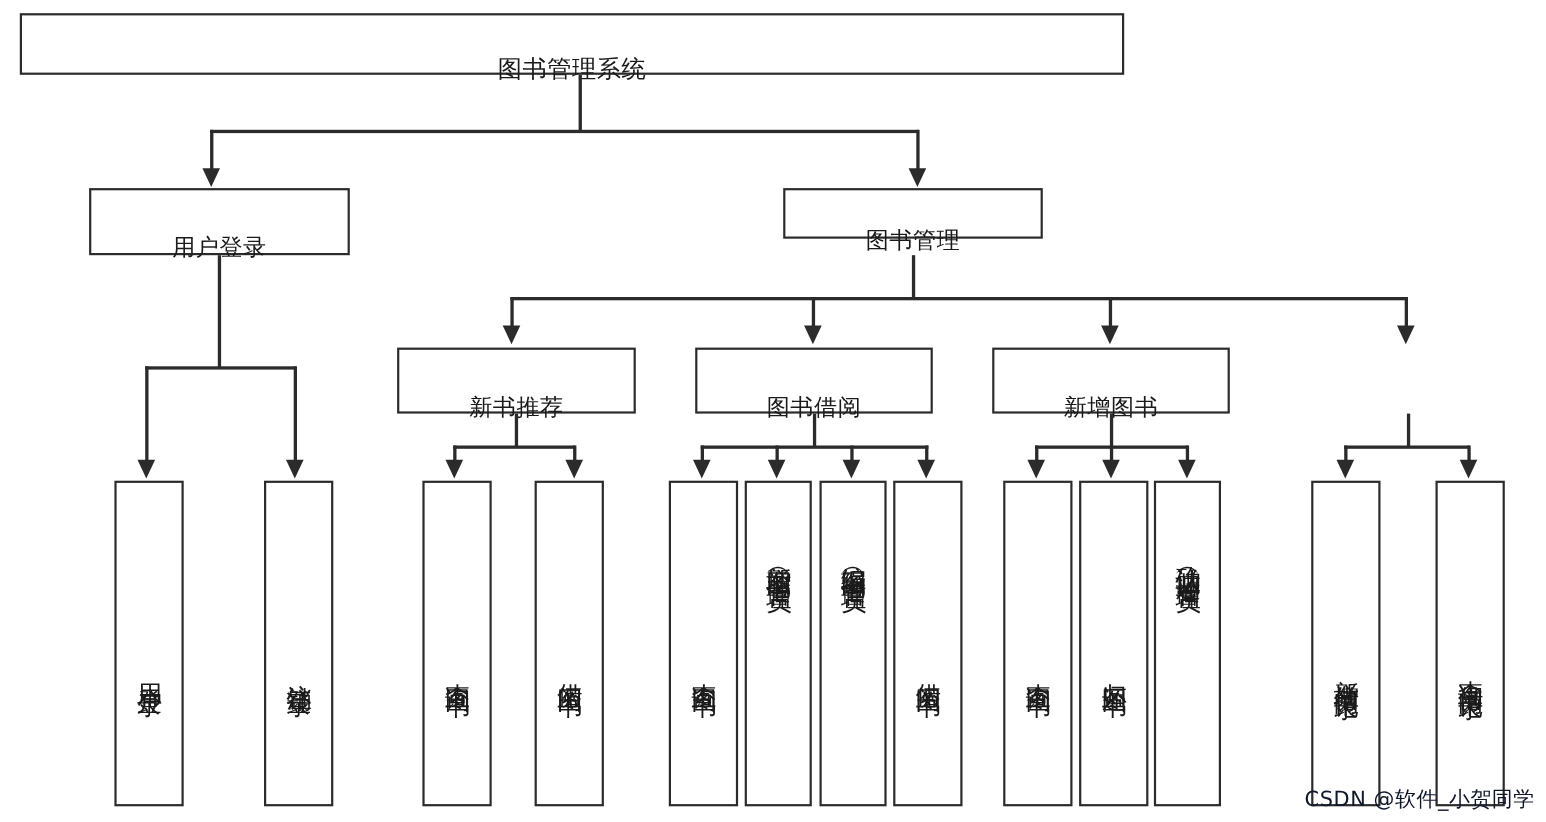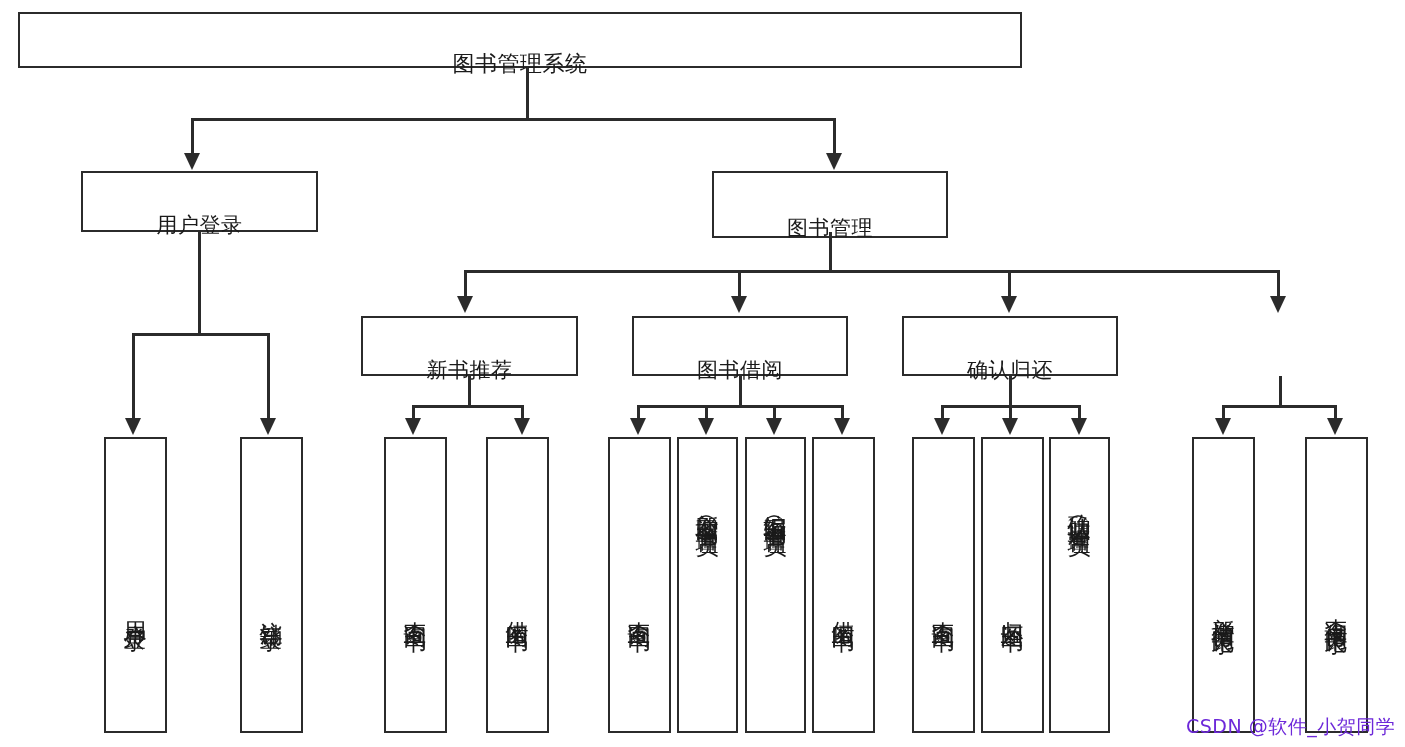--- a/index.html
+++ b/index.html
@@ -71,21 +71,21 @@
     position: absolute;
     width: 0;
     height: 0;
     border-left: 8px solid transparent;
     border-right: 8px solid transparent;
     border-top: 17px solid #2b2b2b;
   }
   
   #watermark {
     position: absolute;
-    color: #6d28d9;
+    color: #0f172a;
     font-size: 19px;
     white-space: nowrap;
     letter-spacing: 0.5px;
     font-family: "DejaVu Sans", "Liberation Sans", sans-serif;
   }
 </style>
 </head>
 <body>
 
 <div id="canvas">
@@ -100,21 +100,21 @@
 
   <div class="edge v" style="left:191px; top:118px; width:2.5px; height:37px;"></div>
   <div class="arrow" style="left:184px; top:153px;"></div>
   <div class="edge v" style="left:833px; top:118px; width:2.5px; height:37px;"></div>
   <div class="arrow" style="left:826px; top:153px;"></div>
 
   <div class="node horiz" style="left:81px; top:171px; width:237px; height:61px;">
     <span class="label">用户登录</span>
   </div>
 
-  <div class="node horiz" style="left:712px; top:171px; width:236px; height:67px;">
+  <div class="node horiz" style="left:712px; top:171px; width:236px; height:46px;">
     <span class="label">图书管理</span>
   </div>
 
   <div class="edge v" style="left:198px; top:232px; width:2.5px; height:103px;"></div>
   <div class="edge h" style="left:132px; top:333px; width:137px; height:2.5px;"></div>
   <div class="edge v" style="left:132px; top:333px; width:2.5px; height:87px;"></div>
   <div class="arrow" style="left:125px; top:418px;"></div>
   <div class="edge v" style="left:267px; top:333px; width:2.5px; height:87px;"></div>
   <div class="arrow" style="left:260px; top:418px;"></div>
 
@@ -129,21 +129,21 @@
   <div class="edge v" style="left:1277px; top:270px; width:2.5px; height:28px;"></div>
   <div class="arrow" style="left:1270px; top:296px;"></div>
 
   <div class="node horiz" style="left:632px; top:316px; width:216px; height:60px;">
     <span class="label">图书借阅</span>
   </div>
   <div class="node horiz" style="left:361px; top:316px; width:217px; height:60px;">
     <span class="label">新书推荐</span>
   </div>
   <div class="node horiz" style="left:902px; top:316px; width:216px; height:60px;">
-    <span class="label">确认归还</span>
+    <span class="label">新增图书</span>
   </div>
 
   <div class="edge v" style="left:468px; top:376px; width:2.5px; height:31px;"></div>
   <div class="edge h" style="left:412px; top:405px; width:111px; height:2.5px;"></div>
   <div class="edge v" style="left:412px; top:405px; width:2.5px; height:15px;"></div>
   <div class="arrow" style="left:405px; top:418px;"></div>
   <div class="edge v" style="left:521px; top:405px; width:2.5px; height:15px;"></div>
   <div class="arrow" style="left:514px; top:418px;"></div>
 
   <div class="edge v" style="left:739px; top:376px; width:2.5px; height:31px;"></div>

